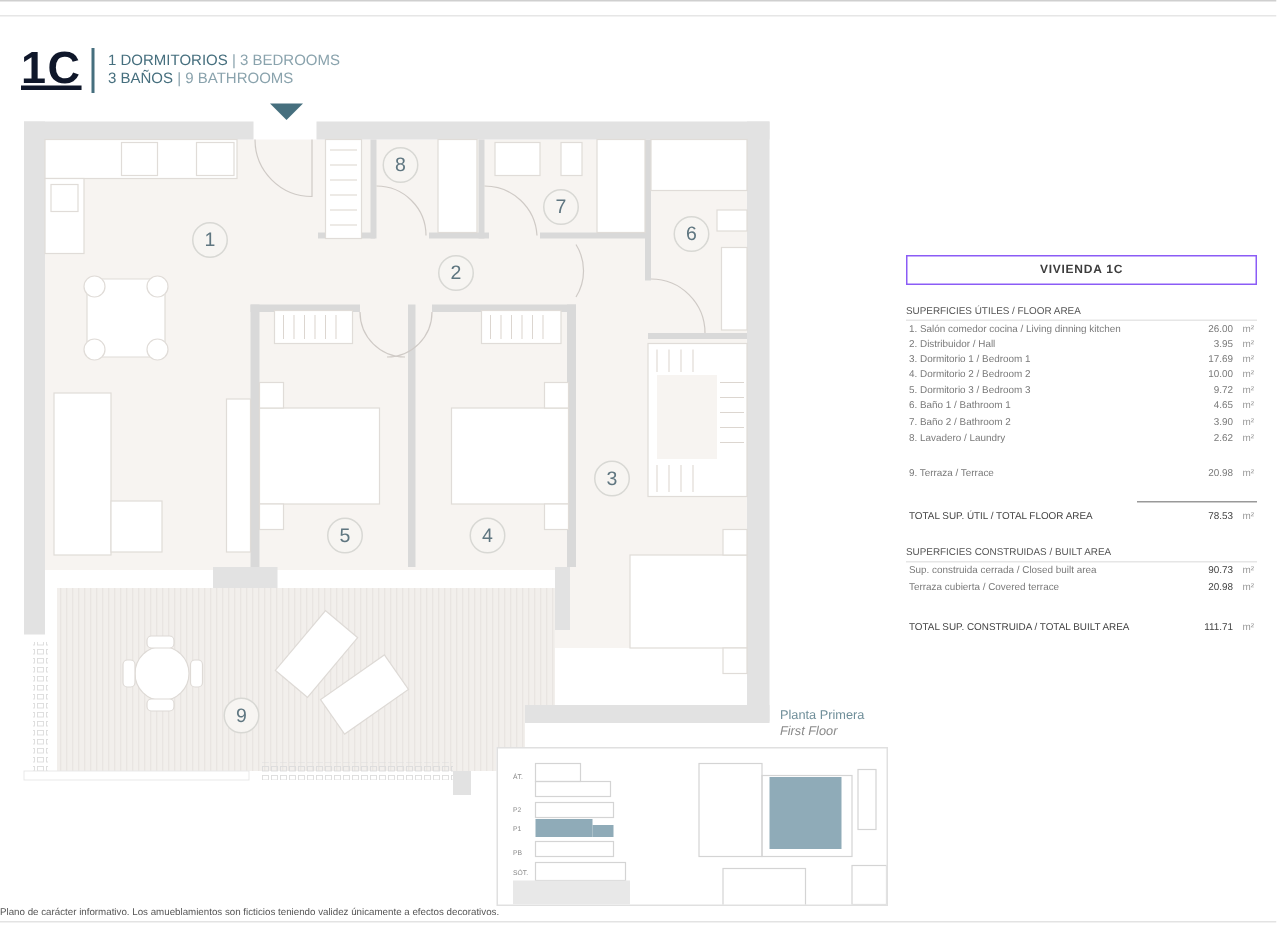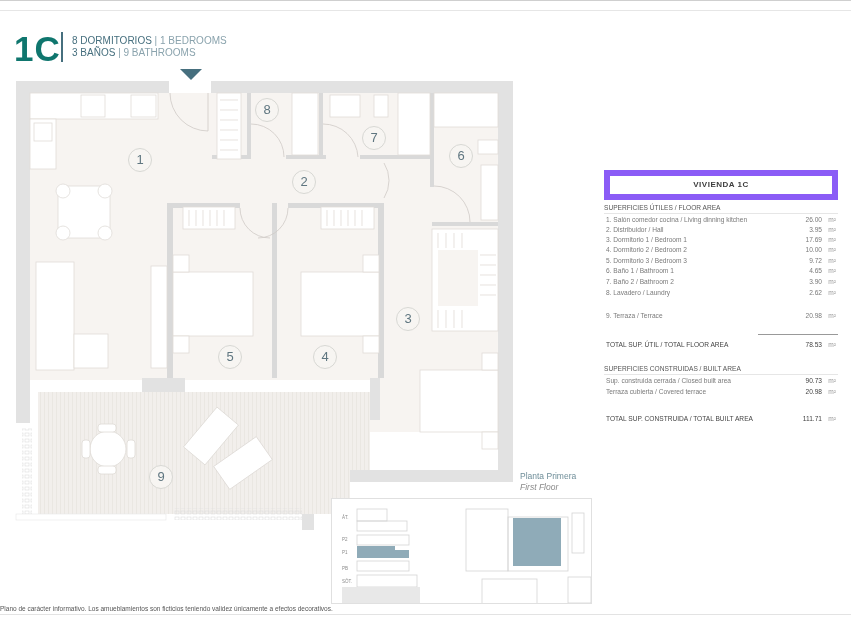--- a/index.html
+++ b/index.html
@@ -2,35 +2,35 @@
 <html><head>
 <meta charset="utf-8">
 <style>
   html, body { margin: 0; padding: 0; background: #ffffff; }
   body { width: 851px; height: 625px; position: relative; overflow: hidden;
          font-family: "Liberation Sans", "DejaVu Sans", sans-serif; color: #6b6b6b; }
   .topline { position: absolute; left: 0; right: 0; top: 0; height: 1px; background: #cfcfcf; }
   .topline2 { position: absolute; left: 0; right: 0; top: 10px; height: 1px; background: #e6e6e6; }
   .bottomline { position: absolute; left: 0; right: 0; top: 614px; height: 1px; background: #e3e3e3; }
 
-  .unit-code { position: absolute; left: 14px; top: 29px; font-size: 35px; font-weight: bold; color: #0f766e; letter-spacing: 1px; }
+  .unit-code { position: absolute; left: 14px; top: 29px; font-size: 30px; font-weight: bold; color: #0f172a; letter-spacing: 1px; text-decoration: underline; }
   .unit-sep { position: absolute; left: 61px; top: 32px; width: 2px; height: 30px; background: #466f7e; }
   .unit-desc { position: absolute; left: 72px; top: 35px; font-size: 10px; line-height: 12px; color: #466f7e; }
   .unit-desc .light { color: #8aa3ad; }
   .entry-arrow { position: absolute; left: 180px; top: 69px; width: 0; height: 0;
                  border-left: 11px solid transparent; border-right: 11px solid transparent; border-top: 11px solid #466f7e; }
 
   
   .plan { position: absolute; left: 0; top: 0; width: 520px; height: 600px; }
   .room-num { position: absolute; width: 22px; height: 22px; border-radius: 50%; border: 1px solid #d8d8d4;
               background: #f7f5f2; font-size: 13px; color: #5f7680; text-align: center; line-height: 22px; }
 
   
   .panel { position: absolute; left: 604px; top: 170px; width: 234px; }
-  .panel-title { height: 18px; border: 6px solid #8b5cf6; text-align: center; font-size: 8px; font-weight: bold;
+  .panel-title { height: 18px; border: 1px solid #8b5cf6; text-align: center; font-size: 8px; font-weight: bold;
                  color: #3d3d3d; line-height: 18px; letter-spacing: 0.5px; }
   .sec-head { position: absolute; left: 604px; width: 234px; font-size: 6.6px; color: #555; border-bottom: 1px solid #e6e6e6; padding-bottom: 2px; }
   .row { position: absolute; left: 604px; width: 234px; height: 10px; font-size: 6.6px; line-height: 10px; color: #7a7a7a; }
   .row .lbl { position: absolute; left: 2px; }
   .row .val { position: absolute; right: 16px; text-align: right; }
   .row .unit { position: absolute; right: 2px; color: #9a9a9a; }
   .row.total { color: #444; }
   .total-line { position: absolute; left: 758px; width: 80px; height: 1px; background: #999; }
 
   .floor-label { position: absolute; left: 520px; top: 471px; width: 69px; text-align: left; font-size: 8.5px; line-height: 11px; color: #6f8e99; }
@@ -41,23 +41,23 @@
 </head>
 <body>
 
 <div class="topline"></div>
 <div class="topline2"></div>
 
 <div class="unit-code">1C</div>
 <div class="unit-sep"></div>
 <div class="unit-desc">
   <div>
-    <span>8 DORMITORIOS</span>
+    <span>1 DORMITORIOS</span>
     <span class="light">|</span>
-    <span class="light">1 BEDROOMS</span>
+    <span class="light">3 BEDROOMS</span>
   </div>
   <div>
     <span>3 BAÑOS</span>
     <span class="light">|</span>
     <span class="light">9 BATHROOMS</span>
   </div>
 </div>
 <div class="entry-arrow"></div>
 
 <svg class="plan" viewBox="0 0 520 600" width="520" height="600">

